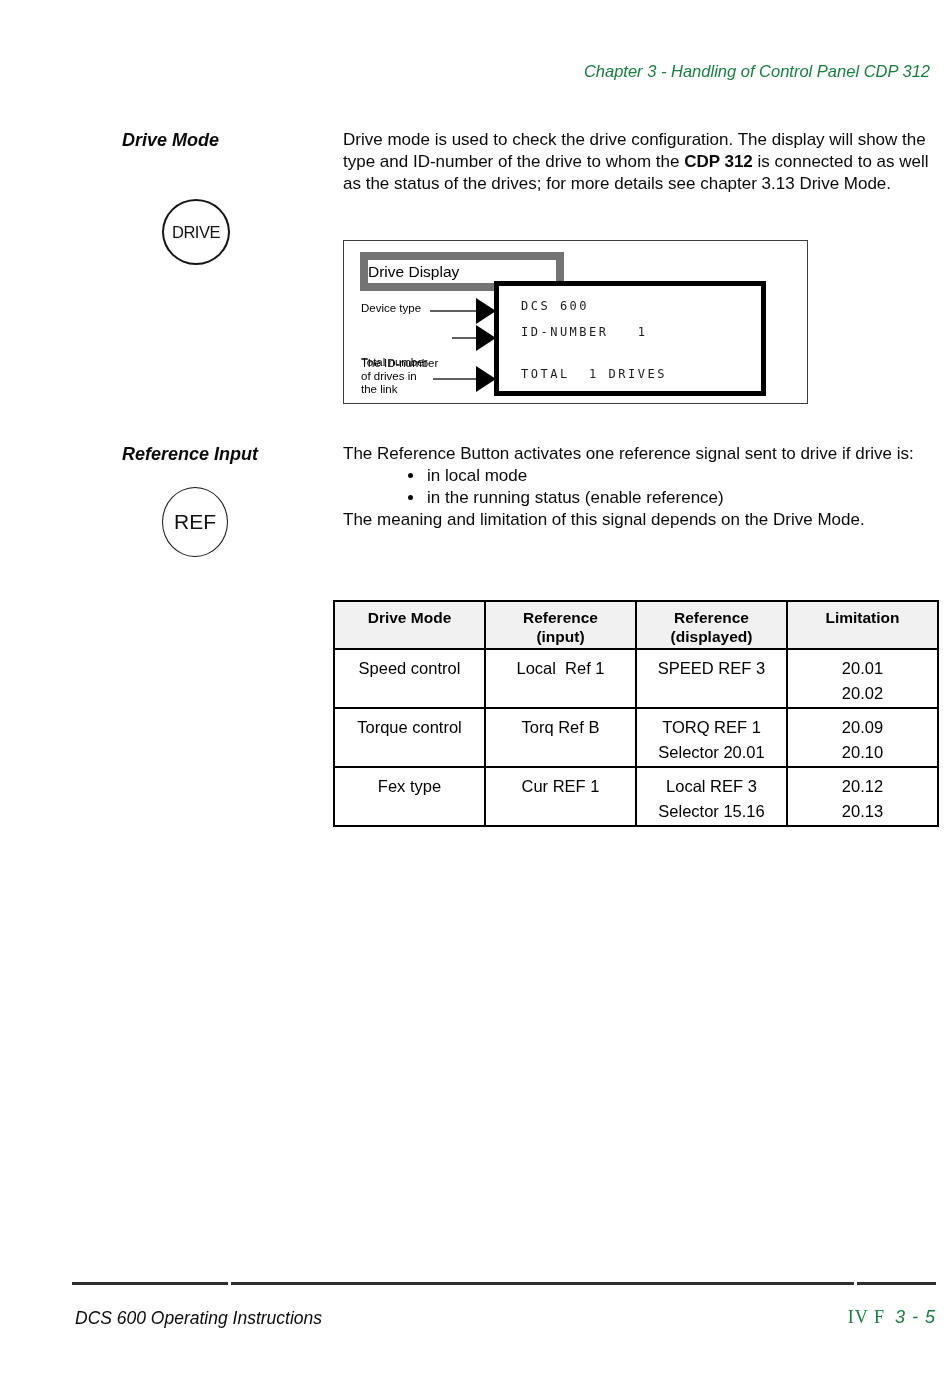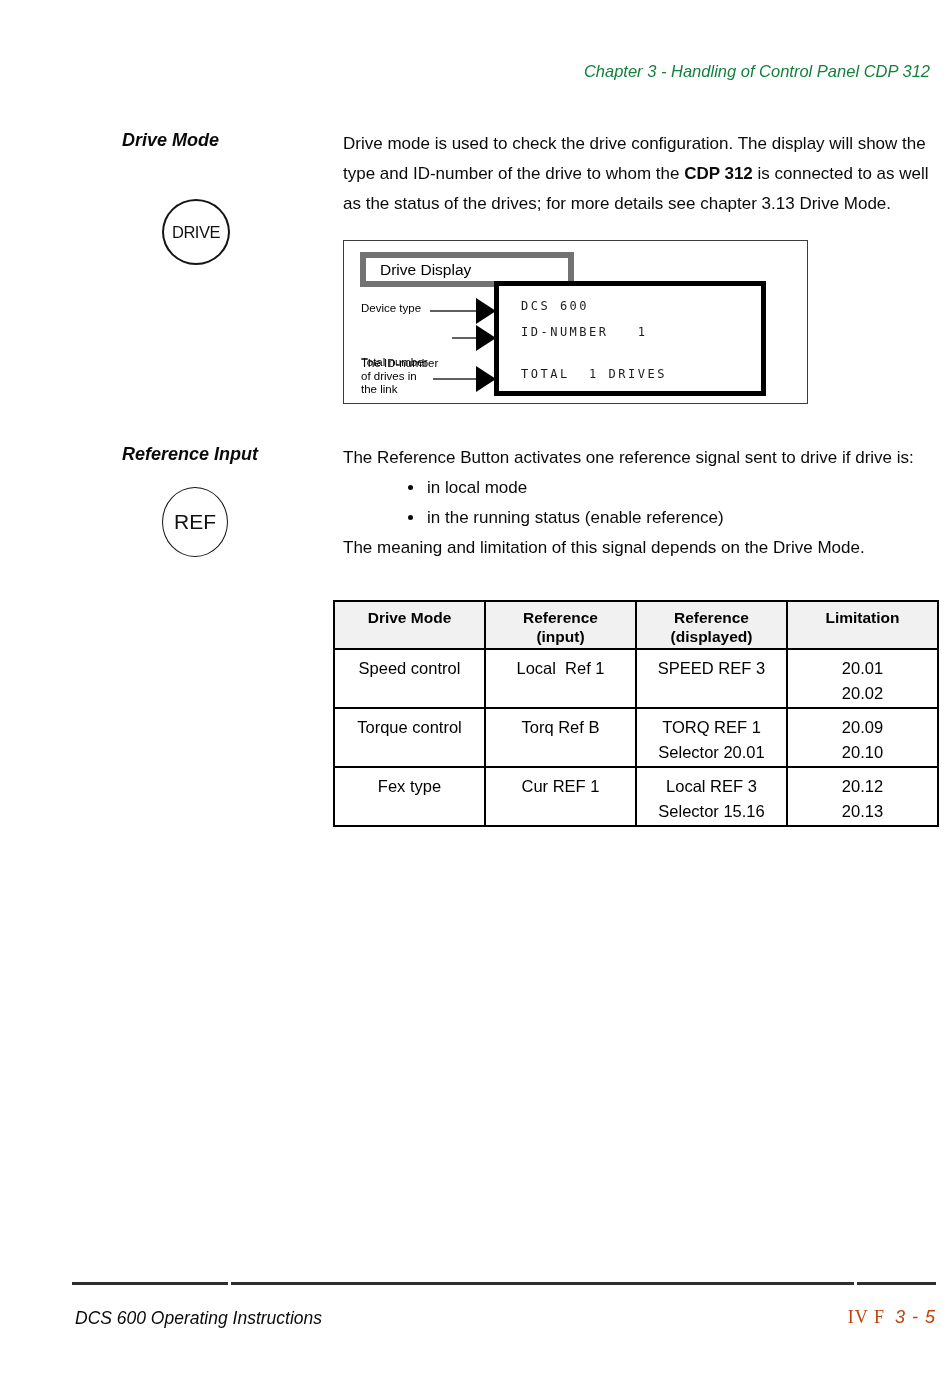--- a/index.html
+++ b/index.html
@@ -25,34 +25,34 @@
   .panel-btn{
     position:absolute;border:2px solid #141414;border-radius:50%;
     display:flex;align-items:center;justify-content:center;
     background:#fff;color:#111;
   }
   .drive-btn{left:162px;top:199px;width:64px;height:62px;font-size:16.5px;letter-spacing:-0.5px;}
   .ref-btn{left:162px;top:487px;width:64px;height:68px;font-size:21px;border-width:1.5px;}
   
   .para{
     position:absolute;left:343px;width:594px;
-    font-size:17px;line-height:30px;color:#0a0a0a;
+    font-size:17px;line-height:22px;color:#0a0a0a;
   }
   .p1{top:129px;}
   .p2{top:443px;}
   .p2 ul{margin:0;padding-left:82px;}
   .p2 li{padding-left:2px;}
   
   .diagram{
     position:absolute;left:343px;top:240px;width:463px;height:162px;
     border:1.5px solid #3c3c3c;background:#fff;
   }
   .dd-label{
     position:absolute;left:16px;top:11px;width:188px;height:23px;
-    border:6px solid #737373;font-size:15.5px;line-height:23px;padding-left:14px;
+    border:8px solid #737373;font-size:15.5px;line-height:23px;padding-left:0;
   }
   .lcd{
     position:absolute;left:150px;top:40px;width:272px;height:115px;
     border:5px solid #000;box-sizing:border-box;background:#fff;
   }
   .lcd-line{
     position:absolute;left:22px;
     font-family:"DejaVu Sans Mono",monospace;
     font-size:12px;letter-spacing:2.5px;white-space:pre;color:#1c1c1c;
   }
@@ -98,21 +98,21 @@
   .footer-rule{position:absolute;left:72px;top:1282px;width:864px;height:2.5px;}
   .footer-rule .seg{position:absolute;top:0;height:2.5px;background:#2e2e2e;}
   .fs1{left:0;width:156px;}
   .fs2{left:159px;width:623px;}
   .fs3{left:785px;width:79px;}
   .footer-left{
     position:absolute;left:75px;top:1308px;
     font-style:italic;font-size:17.5px;color:#0a0a0a;
   }
   .footer-right{
-    position:absolute;right:14px;top:1307px;font-size:18px;color:#c2410c;
+    position:absolute;right:14px;top:1307px;font-size:18px;color:#15803d;
   }
   .footer-right .roman{font-family:"Liberation Serif",serif;letter-spacing:1px;}
   .footer-right .pagenum{font-style:italic;margin-left:10px;letter-spacing:1px;}
 </style>
 </head>
 <body>
 
 <div class="page">
 
   <div class="chapter-header">Chapter 3 - Handling of Control Panel CDP 312</div>

